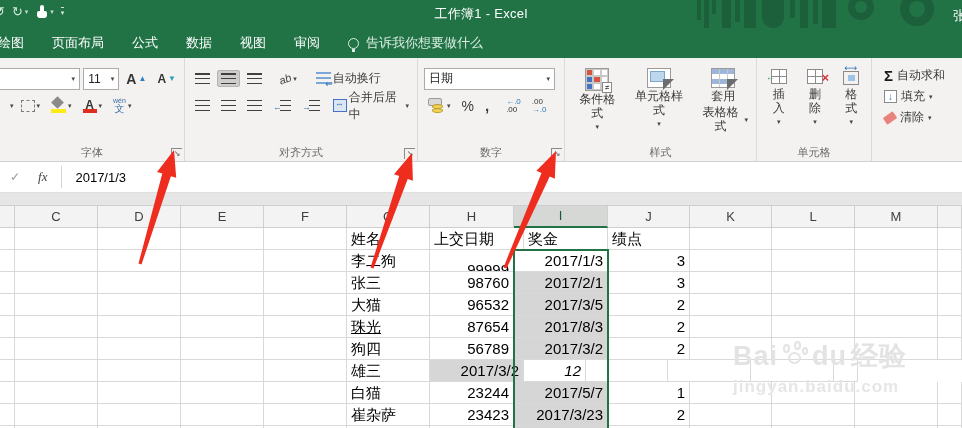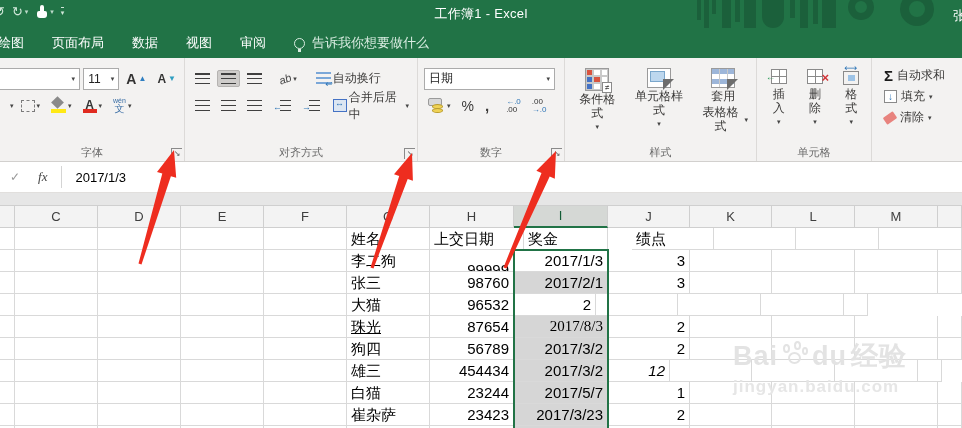--- a/index.html
+++ b/index.html
@@ -151,20 +151,21 @@
         <span style="left:130px;height:28px;width:14px;"></span>
       <div class="ring" style="right:88px; top:-6px; width:26px; height:26px;"></div>
       <div class="ring" style="right:28px; top:-8px; width:34px; height:34px; border-width:9px;"></div>
     </div>
     <div class="user-name">张</div>
   </div>
 
   <div class="tabbar" id="tabbar">
     <div class="tab" style="margin-left: -16px;">绘图</div>
       <div class="tab">页面布局</div>
+      <div class="tab">公式</div>
       <div class="tab">数据</div>
       <div class="tab">视图</div>
       <div class="tab">审阅</div>
       <div class="tellme" id="tellme">
       <span class="bulb"></span>
       <span>告诉我你想要做什么</span>
     </div>
   </div>
 
   <div class="ribbon">
@@ -416,21 +417,21 @@
     <div id="gridrows">
         <div class="grow">
           <div class="cell" style="width: 15px;"></div>
           <div class="cell" style="width: 83px;"></div>
           <div class="cell" style="width: 83px;"></div>
           <div class="cell" style="width: 83px;"></div>
           <div class="cell" style="width: 83px;"></div>
           <div class="cell" style="width: 83px;">姓名</div>
           <div class="cell" style="width: 94px;">上交日期</div>
           <div class="cell" style="width: 84px;">奖金</div>
-          <div class="cell" style="width: 82px; margin-left: 24px;">绩点</div>
+          <div class="cell" style="width: 82px;">绩点</div>
           <div class="cell" style="width: 82px;"></div>
           <div class="cell" style="width: 83px;"></div>
           <div class="cell" style="width: 83px;"></div>
           <div class="cell" style="width: 24px;"></div>
         </div>
         <div class="grow">
           <div class="cell" style="width: 15px;"></div>
           <div class="cell" style="width: 83px;"></div>
           <div class="cell" style="width: 83px;"></div>
           <div class="cell" style="width: 83px;"></div>
@@ -460,35 +461,36 @@
           <div class="cell" style="width: 24px;"></div>
         </div>
         <div class="grow">
           <div class="cell" style="width: 15px;"></div>
           <div class="cell" style="width: 83px;"></div>
           <div class="cell" style="width: 83px;"></div>
           <div class="cell" style="width: 83px;"></div>
           <div class="cell" style="width: 83px;"></div>
           <div class="cell" style="width: 83px;">大猫</div>
           <div class="cell num" style="width: 84px;">96532</div>
+          <div class="cell num selfill" style="width: 94px;">2017/3/5</div>
           <div class="cell num" style="width: 82px;">2</div>
           <div class="cell" style="width: 82px;"></div>
           <div class="cell" style="width: 83px;"></div>
           <div class="cell" style="width: 83px;"></div>
           <div class="cell" style="width: 24px;"></div>
         </div>
         <div class="grow">
           <div class="cell" style="width: 15px;"></div>
           <div class="cell" style="width: 83px;"></div>
           <div class="cell" style="width: 83px;"></div>
           <div class="cell" style="width: 83px;"></div>
           <div class="cell" style="width: 83px;"></div>
           <div class="cell" style="width: 83px; text-decoration: underline;">珠光</div>
           <div class="cell num" style="width: 84px;">87654</div>
-          <div class="cell num selfill" style="width: 94px; font-family: Liberation Serif, serif;">2017/8/3</div>
+          <div class="cell num selfill" style="width: 94px;">2017/8/3</div>
           <div class="cell num" style="width: 82px;">2</div>
           <div class="cell" style="width: 82px;"></div>
           <div class="cell" style="width: 83px;"></div>
           <div class="cell" style="width: 83px;"></div>
           <div class="cell" style="width: 24px;"></div>
         </div>
         <div class="grow">
           <div class="cell" style="width: 15px;"></div>
           <div class="cell" style="width: 83px;"></div>
           <div class="cell" style="width: 83px;"></div>
@@ -503,21 +505,20 @@
           <div class="cell" style="width: 83px;"></div>
           <div class="cell" style="width: 24px;"></div>
         </div>
         <div class="grow">
           <div class="cell" style="width: 15px;"></div>
           <div class="cell" style="width: 83px;"></div>
           <div class="cell" style="width: 83px;"></div>
           <div class="cell" style="width: 83px;"></div>
           <div class="cell" style="width: 83px;"></div>
           <div class="cell" style="width: 83px;">雄三</div>
-          <div class="cell num" style="width: 84px;">454434</div>
           <div class="cell num selfill" style="width: 94px;">2017/3/2</div>
           <div class="cell num" style="width: 62px; font-style: italic;">12</div>
           <div class="cell" style="width: 82px;"></div>
           <div class="cell" style="width: 83px;"></div>
           <div class="cell" style="width: 83px;"></div>
           <div class="cell" style="width: 24px;"></div>
         </div>
         <div class="grow">
           <div class="cell" style="width: 15px;"></div>
           <div class="cell" style="width: 83px;"></div>

